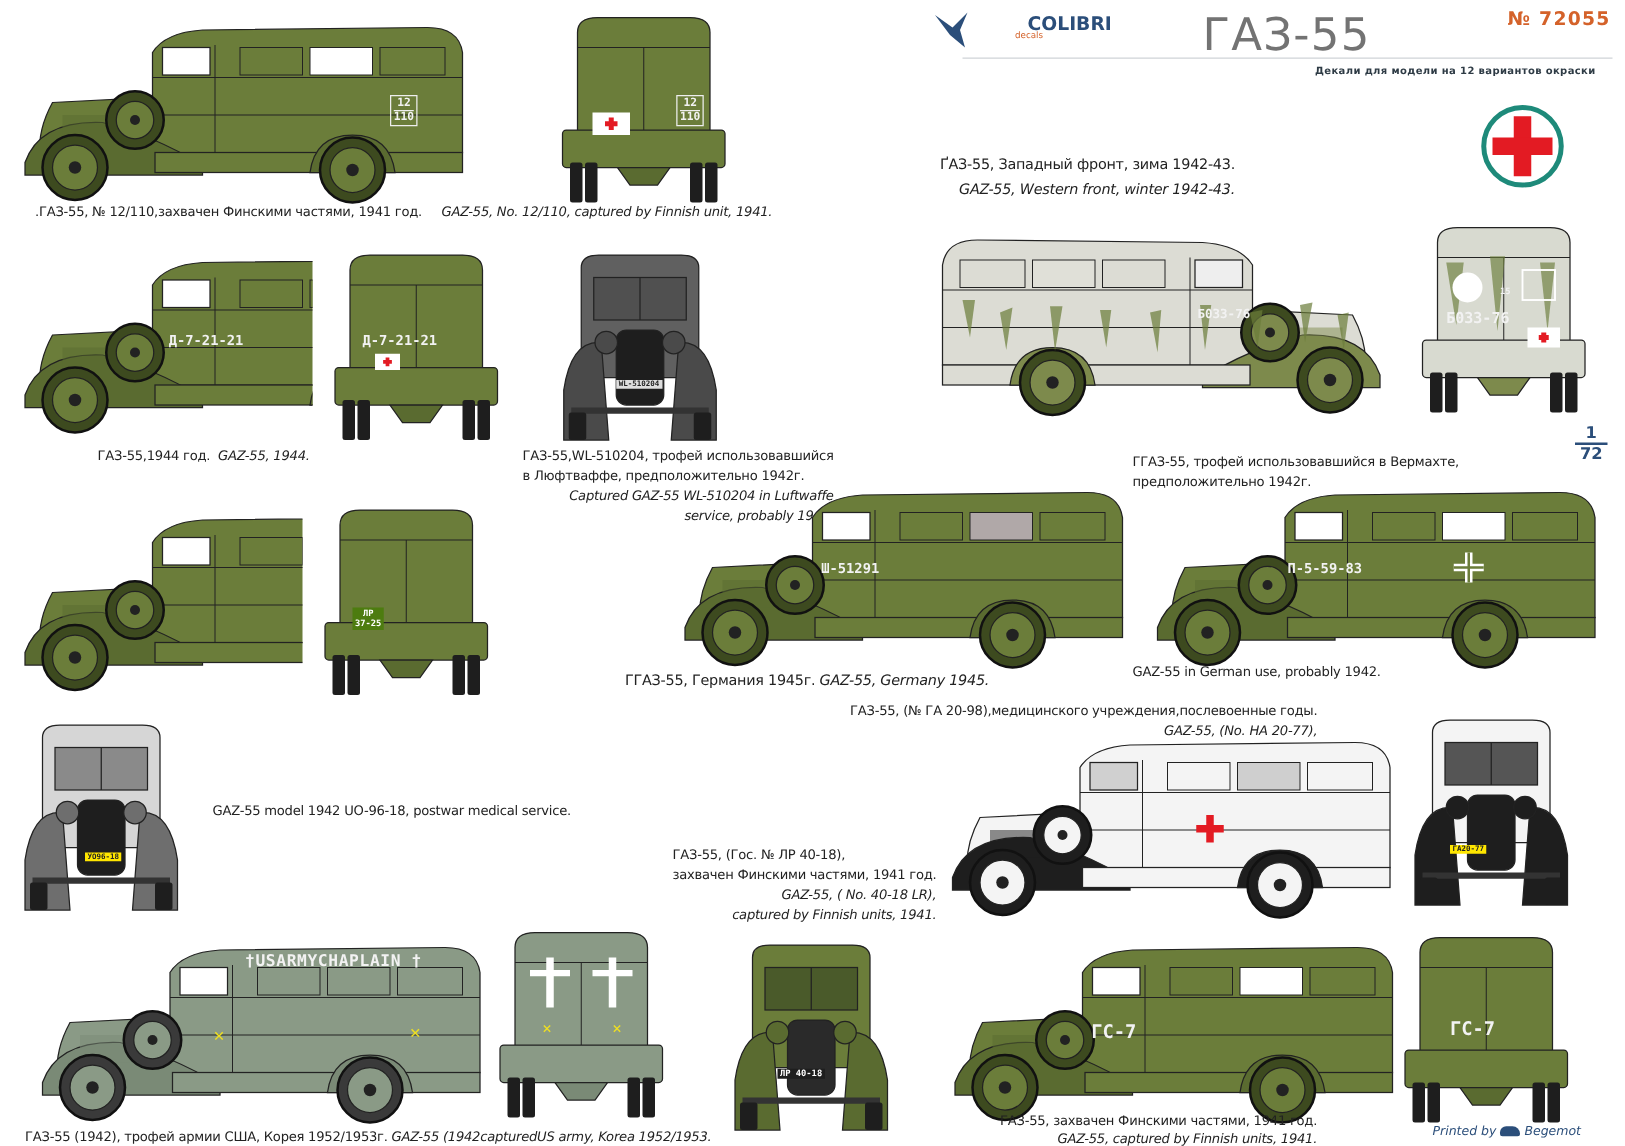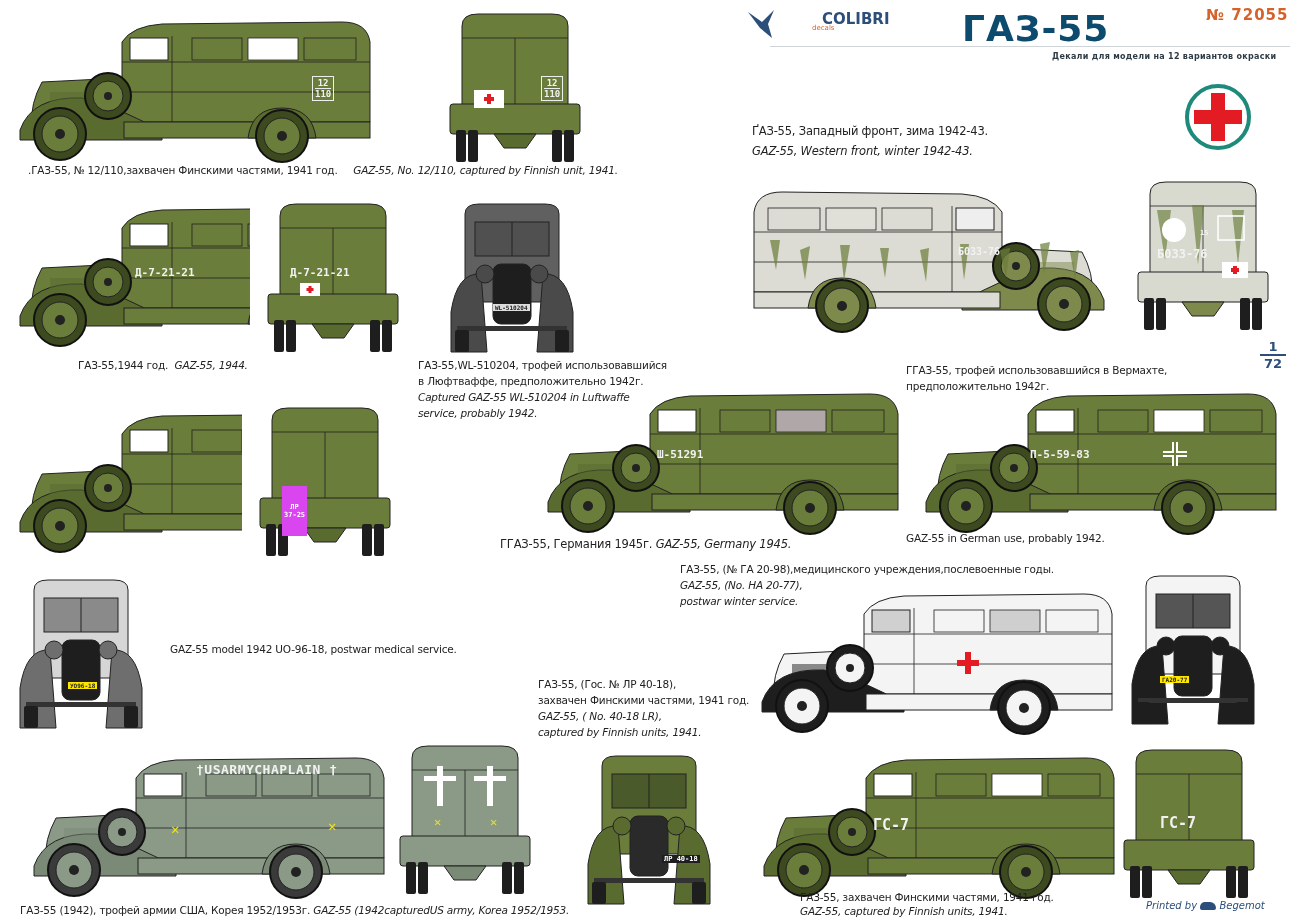--- a/index.html
+++ b/index.html
@@ -1,21 +1,21 @@
 <!DOCTYPE html>
 <html><head>
 <meta charset="utf-8">
 <style>
   html,body{margin:0;padding:0;background:#fff;}
   body{width:1300px;height:917px;position:relative;overflow:hidden;font-family:"Liberation Sans","DejaVu Sans",sans-serif;color:#222;}
   .abs{position:absolute;}
   .cap{position:absolute;font-size:10.5px;line-height:16px;color:#222;white-space:nowrap;font-family:"DejaVu Sans","Liberation Sans",sans-serif;letter-spacing:-0.2px;}
   .cap i{font-style:italic;}
-  .it{font-style:italic;}
-  .title{position:absolute;left:962px;top:8px;font-family:"DejaVu Sans",sans-serif;font-weight:bold;font-size:36px;color:#0c4a6e;letter-spacing:1px;}
+  .it{font-style:italic;text-align:right;}
+  .title{position:absolute;left:962px;top:8px;font-family:"DejaVu Sans",sans-serif;font-weight:normal;font-size:36px;color:#737373;letter-spacing:1px;}
   .catno{position:absolute;left:1206px;top:6px;font-family:"DejaVu Sans",sans-serif;font-weight:bold;font-size:15px;color:#d4622a;letter-spacing:1px;}
   .subtitle{position:absolute;left:1052px;top:52px;font-family:"DejaVu Sans",sans-serif;font-weight:bold;font-size:8px;color:#2e3b45;letter-spacing:0.3px;}
   .rule{position:absolute;left:770px;top:46px;width:520px;height:1px;background:#cfd4d8;}
   .logo-text{position:absolute;left:776px;top:10px;font-family:"DejaVu Sans",sans-serif;font-weight:bold;font-size:15px;color:#2b4e7a;margin-left:46px;}
   .logo-sub{position:absolute;left:812px;top:24px;font-family:"DejaVu Sans",sans-serif;font-size:7px;color:#d4622a;}
   .scale{position:absolute;left:1260px;top:340px;font-family:"DejaVu Sans",sans-serif;font-weight:bold;color:#2b4e7a;text-align:center;width:26px;font-size:13px;line-height:13px;}
   .scale .bar{height:2px;background:#2b4e7a;margin:1px 0;}
   .printed{position:absolute;left:1146px;top:900px;font-size:10px;font-style:italic;color:#2b4e7a;font-family:"DejaVu Sans",sans-serif;}
   .mark{position:absolute;font-family:"DejaVu Sans Mono",monospace;color:#f2f2f2;font-weight:bold;white-space:nowrap;}
   svg{position:absolute;overflow:visible;}
@@ -204,21 +204,21 @@
 </div>
 
 <div class="abs" style="left:12px;top:404px;width:230px;height:150px;overflow:hidden">
   <svg style="left:0;top:0;--body:#6b7d3a;--fender:#5a6b30;--glass:#fff;--win:#6b7d3a;--tire:#3d4a1f;--hub:#6b7d3a" width="360" height="150">
       <use href="#side-left"></use>
     </svg>
 </div>
 <svg style="left:260px;top:406px;--body:#6b7d3a;--fender:#5a6b30" width="130" height="150">
     <use href="#rear"></use>
   </svg>
-<div class="mark" style="left:282px;top:486px;background:#d946ef;color:#fff;font-size:7px;line-height:8px;text-align:center;padding:17px 2px;">
+<div class="mark" style="left:282px;top:486px;background:#4d7c0f;color:#fff;font-size:7px;line-height:8px;text-align:center;padding:1px 2px;">
   <div>ЛР</div>
   <div>37-25</div>
 </div>
 
 <svg style="left:540px;top:384px;--body:#6b7d3a;--fender:#5a6b30;--glass:#fff;--win:#b0a8a8;--tire:#3d4a1f;--hub:#6b7d3a" width="360" height="150">
     <use href="#side-left"></use>
   </svg>
 <div class="mark" style="left:657px;top:448px;font-size:11px;">Ш-51291</div>
 
 <svg style="left:918px;top:384px;--body:#6b7d3a;--fender:#5a6b30;--glass:#fff;--win:#fff;--tire:#3d4a1f;--hub:#6b7d3a" width="360" height="150">
@@ -292,21 +292,21 @@
 <div class="mark" style="left:434px;top:815px;color:#f0e020;font-size:12px;">✕</div>
 <div class="mark" style="left:490px;top:815px;color:#f0e020;font-size:12px;">✕</div>
 <div class="cap" style="left:20px;top:902px;">
   <span>ГАЗ-55 (1942), трофей армии США, Корея 1952/1953г.</span>
   <i>GAZ-55 (1942capturedUS army, Korea 1952/1953.</i>
 </div>
 
 <svg style="left:584px;top:754px;--body:#6b7d3a;--fender:#5a6b30;--glass:#4a5a2a;--grille:#2a2a2a" width="130" height="150">
     <use href="#front"></use>
   </svg>
-<div class="mark" style="left:662px;top:855px;background:#1e1e1e;color:#fff;font-size:7px;padding:0 2px;">ЛР 40-18</div>
+<div class="mark" style="left:622px;top:855px;background:#1e1e1e;color:#fff;font-size:7px;padding:0 2px;">ЛР 40-18</div>
 
 <svg style="left:756px;top:748px;--body:#6b7d3a;--fender:#5a6b30;--glass:#fff;--win:#fff;--tire:#3d4a1f;--hub:#6b7d3a" width="360" height="150">
     <use href="#side-left"></use>
   </svg>
 <div class="mark" style="left:873px;top:816px;font-size:15px;">ГС-7</div>
 <svg style="left:1124px;top:748px;--body:#6b7d3a;--fender:#5a6b30" width="130" height="150">
     <use href="#rear"></use>
   </svg>
 <div class="mark" style="left:1160px;top:814px;font-size:15px;">ГС-7</div>
 <div class="cap" style="left:800px;top:890px;line-height:14px;">

